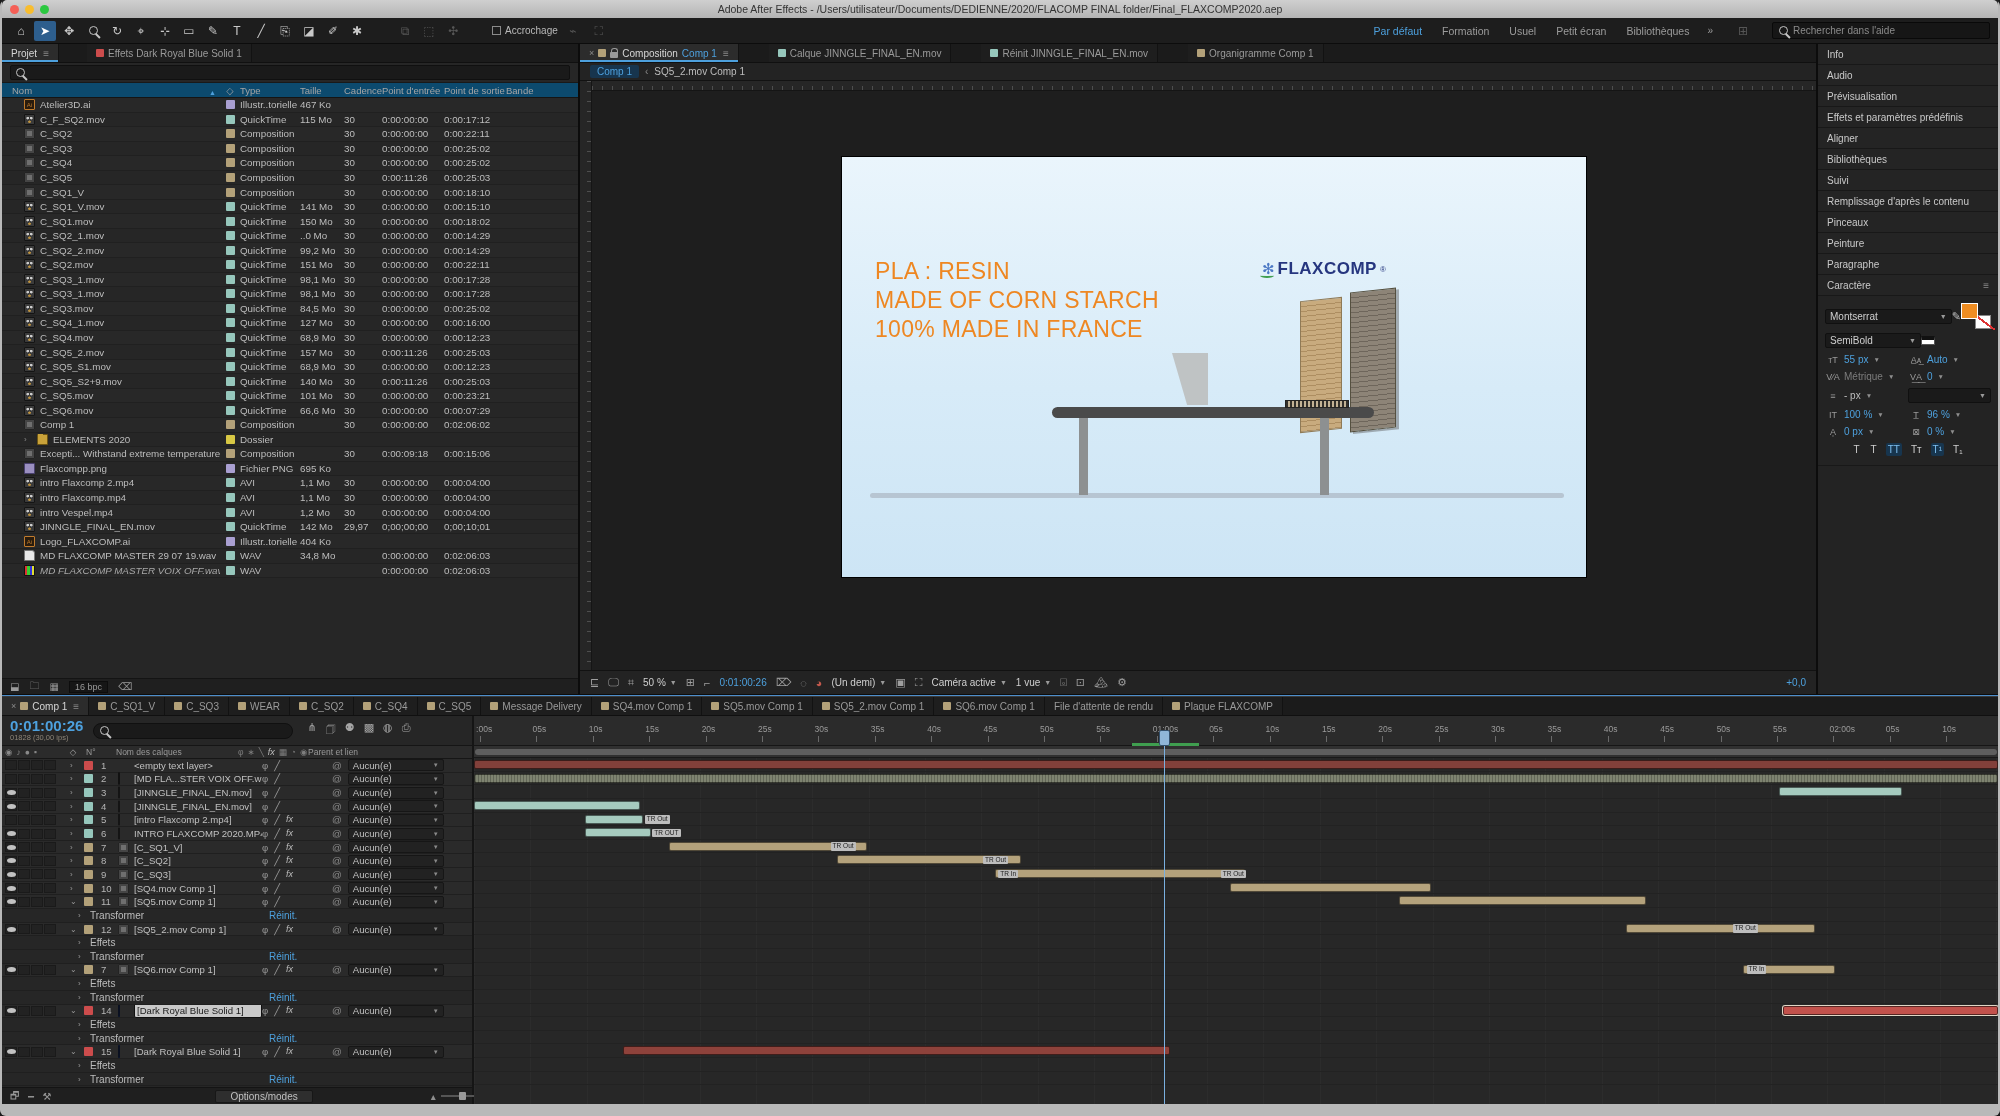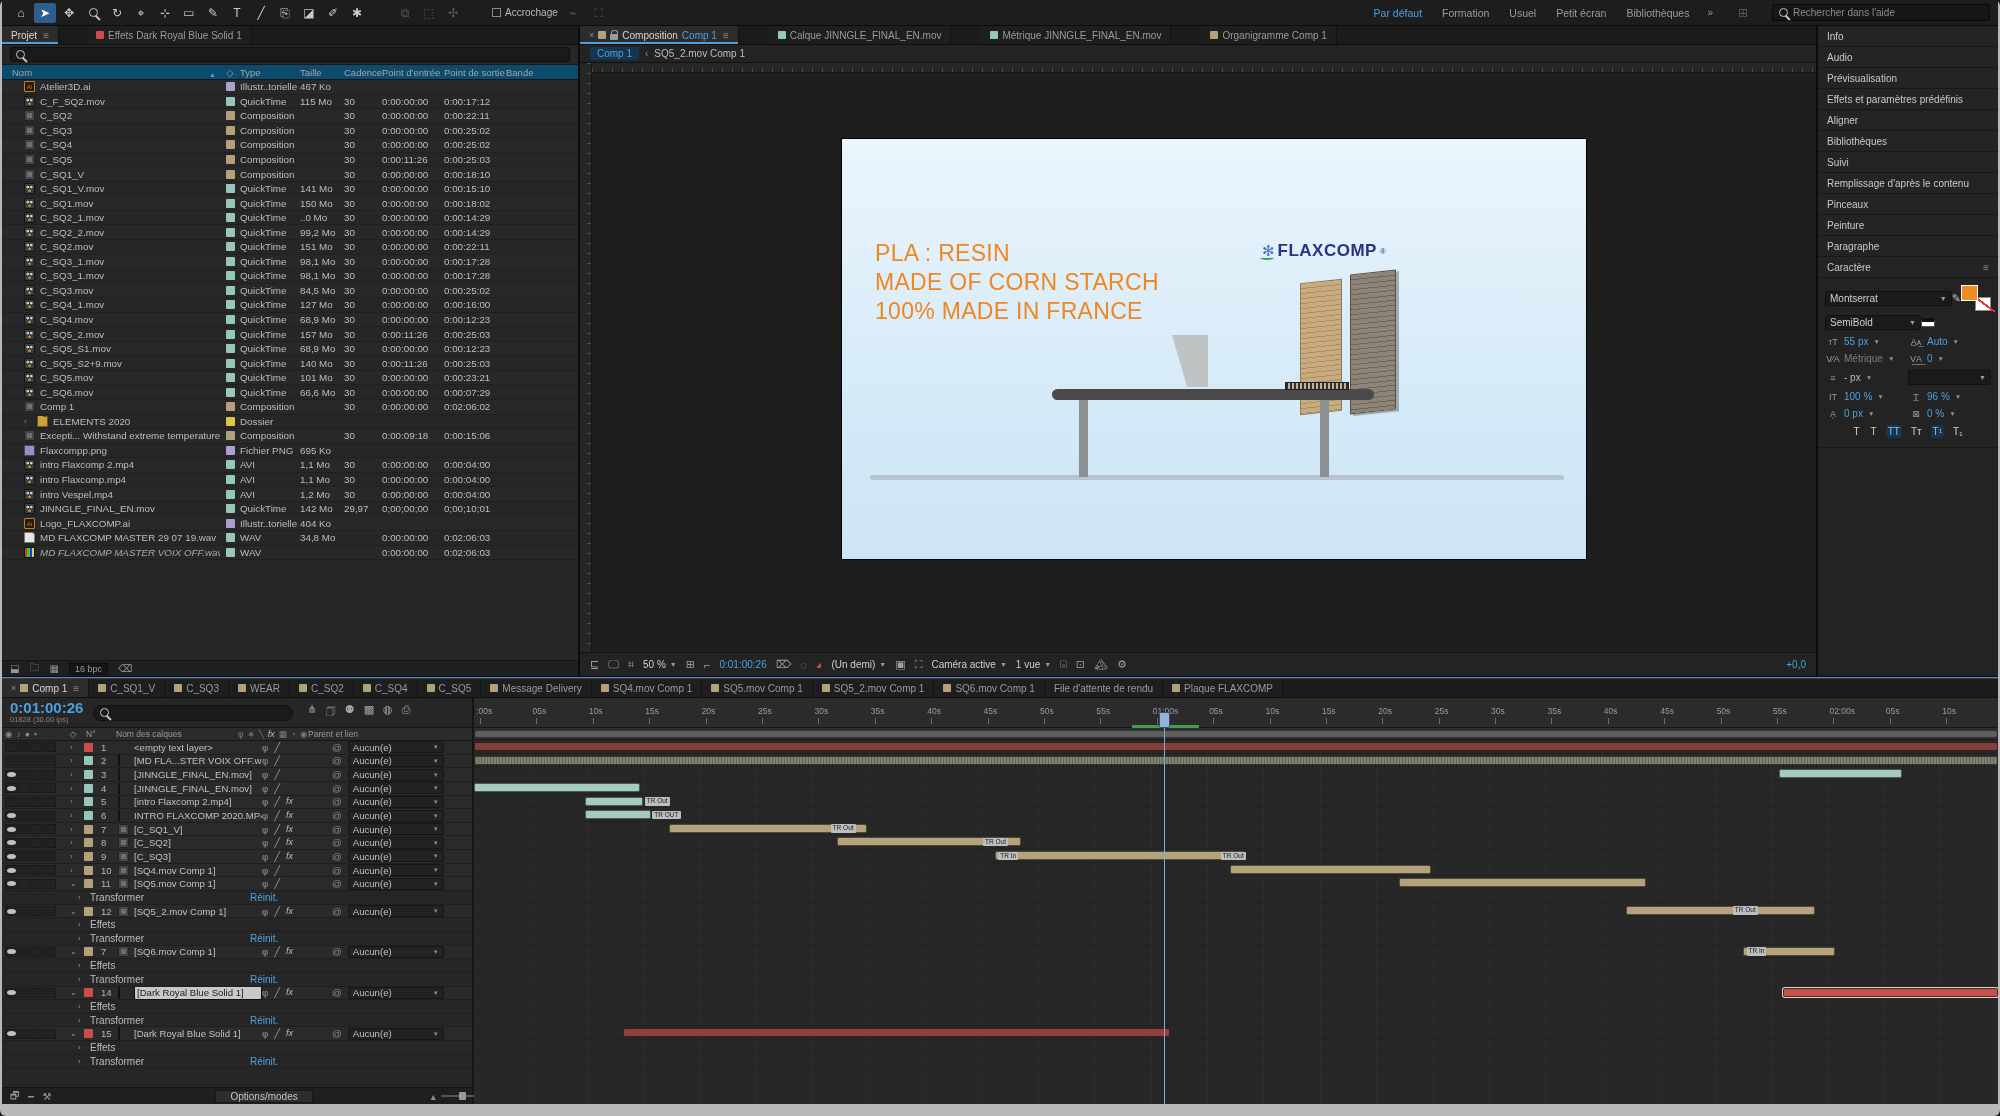--- a/index.html
+++ b/index.html
@@ -184,21 +184,21 @@
   .c-name{width:128px;flex:0 0 128px;white-space:nowrap;overflow:hidden}
   .c-name .nm.sel{background:#c9c9c9;color:#1a1a1a;padding:0 2px}
   .c-sw{width:56px;flex:0 0 56px;display:flex;gap:6px;color:#9a9a9a}
   .fx{font-style:italic;font-size:9px;color:#bdbdbd}
   .c-par{margin-left:14px;display:flex;align-items:center;gap:6px;flex:1}
   .pick{color:#8a8a8a}
   .parsel{width:96px;height:12px;background:#222;border:1px solid #161616;border-radius:2px;display:flex;align-items:center;justify-content:space-between;padding:0 4px;color:#c0c0c0}
   .parsel .caret{font-size:6px;color:#8a8a8a}
   .proprow{height:13.65px;display:flex;align-items:center;border-bottom:1px solid #1f1f1f;background:#262626;color:#bdbdbd;position:relative}
   .proprow .pexp{margin-left:76px;color:#9a9a9a;font-size:8px;width:12px}
-  .reinit{position:absolute;left:248px;color:#4da0dd}
+  .reinit{position:absolute;left:267px;color:#4da0dd}
   .tl-foot{height:17px;background:#1f1f1f;border-top:1px solid #141414;display:flex;align-items:center;padding:0 8px;gap:8px;color:#9a9a9a;flex:0 0 17px}
   .optmodes{background:#2e2e2e;border:1px solid #171717;border-radius:2px;padding:0 14px;height:13px;line-height:12px;color:#c0c0c0;margin-left:156px}
   .zoomctl{display:flex;align-items:center;gap:5px;margin-left:110px;color:#8f8f8f}
   .zslider{width:60px;height:2px;background:#555;position:relative}
   .zslider::after{content:"";position:absolute;left:18px;top:-3px;width:7px;height:8px;background:#9a9a9a;border-radius:1px}
 
   
   .tl-right{flex:1;position:relative;background:#272727;overflow:hidden}
   .ruler{position:absolute;left:0;right:0;top:0;height:30px;background:#2b2b2b;border-bottom:1px solid #161616}
   .rlab{position:absolute;top:8px;left:var(--p);font-size:8.5px;color:#9a9a9a;transform:translateX(-4px)}
@@ -217,20 +217,28 @@
   .chip{position:absolute;top:2.5px;left:var(--p);height:8.5px;background:#bdbdbd;color:#1c1c1c;font-size:6.5px;line-height:8.5px;padding:0 2px;border-radius:1px;z-index:3;white-space:nowrap}
   .cti{position:absolute;top:30px;bottom:0;left:45.3%;width:1px;background:#7ab0e0;z-index:5}
   .cti-handle{position:absolute;top:14px;left:calc(45.3% - 5px);width:11px;height:16px;background:#8fb6d8;border:1px solid #34506b;border-radius:2px;z-index:6}
 </style>
 </head>
 <body>
 
 <div class="frame">
   <div class="app">
 
+    <div class="titlebar">
+      <div class="lights">
+        <span class="light r"></span>
+        <span class="light y"></span>
+        <span class="light g"></span>
+      </div>
+      <div class="win-title">Adobe After Effects - /Users/utilisateur/Documents/DEDIENNE/2020/FLACOMP FINAL folder/Final_FLAXCOMP2020.aep</div>
+    </div>
 
     <div class="toolbar">
       <div class="tools">
           <span class="tool">
     <span>⌂</span>
 
   </span>
           <span class="tool active">
     <span>➤</span>
 
@@ -892,21 +900,21 @@
             <span>Composition</span>
             <span style="color:#4da0dd">Comp 1</span>
             <span class="tabmenu">≡</span>
           </div>
           <div class="ptab" style="margin-left:30px">
               <span class="sq mint"></span>
               <span>Calque  JINNGLE_FINAL_EN.mov</span>
             </div>
           <div class="ptab" style="margin-left:30px">
               <span class="sq mint"></span>
-              <span>Métrique  JINNGLE_FINAL_EN.mov</span>
+              <span>Réinit  JINNGLE_FINAL_EN.mov</span>
             </div>
           <div class="ptab" style="margin-left:30px">
               <span class="sq tan"></span>
               <span>Organigramme  Comp 1</span>
             </div>
         </div>
         <div class="bread">
           <span class="crumb-cur">Comp 1</span>
           <span class="crumb-sep">‹</span>
           <span class="crumb-prev">SQ5_2.mov Comp 1</span>

